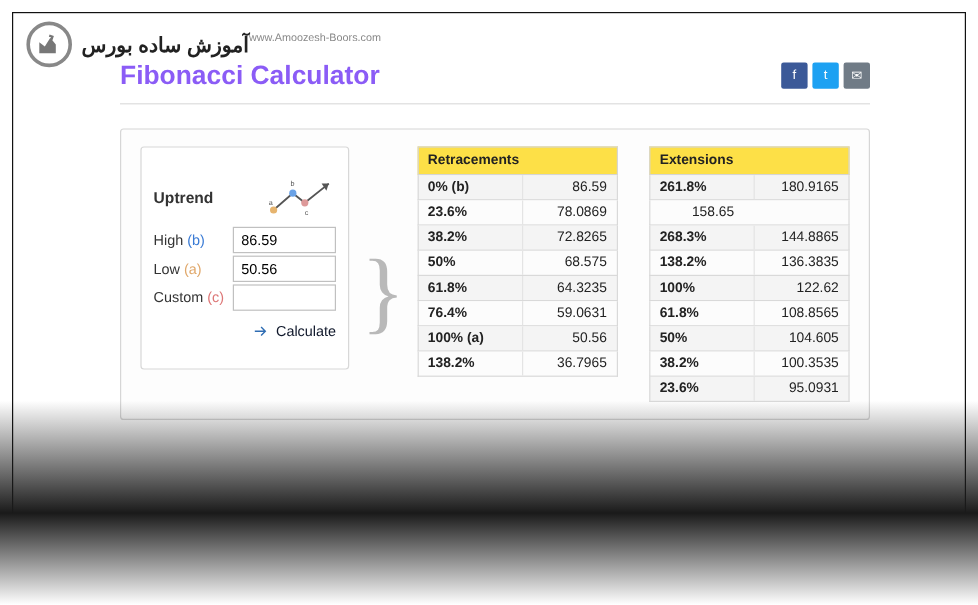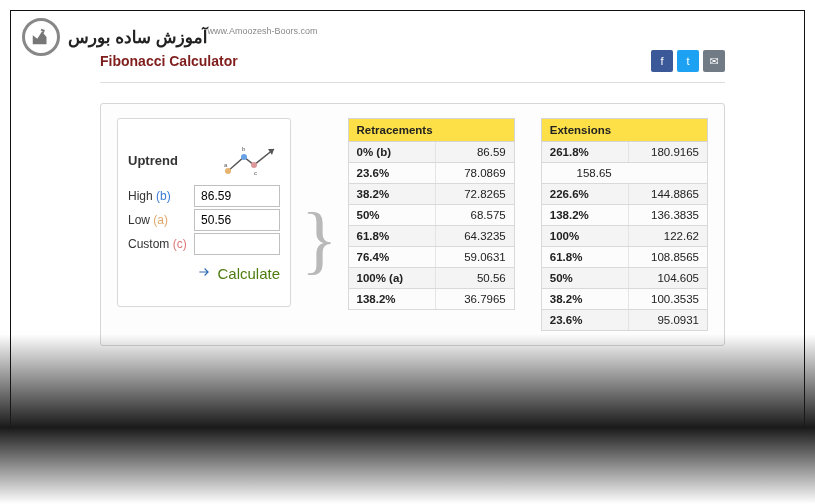--- a/index.html
+++ b/index.html
@@ -6,35 +6,35 @@
 body{width:815px;height:504px;font-family:Arial,Helvetica,sans-serif;background:#fff;position:relative;overflow:hidden}
 .frame{position:absolute;inset:10px;border:1px solid #111}
 .logo{position:absolute;top:18px;left:22px;display:flex;align-items:center;gap:8px}
 .logo-mark{width:38px;height:38px;border-radius:50%;border:3px solid #888;display:flex;align-items:center;justify-content:center}
 .logo-mark svg{width:22px;height:22px}
 .logo-text{display:flex;flex-direction:row;align-items:flex-start}
 .logo-text .p{font-size:17px;color:#222;font-weight:800;direction:rtl}
 .logo-text .url{font-size:9px;color:#888;margin-top:-1px}
 .page{position:absolute;left:100px;right:90px;top:50px}
 .header{display:flex;justify-content:space-between;align-items:center;margin-bottom:10px}
-.title{font-size:14px;color:#7f1d1d;font-weight:700}
+.title{font-size:22px;color:#8b5cf6;font-weight:700}
 .share{display:flex;gap:4px}
 .share a{width:22px;height:22px;display:flex;align-items:center;justify-content:center;color:#fff;font-size:11px;border-radius:2px;text-decoration:none}
 .fb{background:#3b5998}.tw{background:#1da1f2}.em{background:#707b86}
 .hr{border:none;border-top:1px solid #ddd;margin-bottom:20px}
 .panel{background:#fdfdfd;border:1px solid #d6d6d6;border-radius:3px;padding:14px 16px;display:flex;gap:26px;align-items:flex-start}
 .card{background:#fff;border:1px solid #d8d8d8;border-radius:3px;width:182px;padding:24px 10px;font-size:12px;color:#333}
 .card-h{display:flex;justify-content:space-between;align-items:center;margin-bottom:8px}
 .card-h .t{font-weight:700;font-size:13px}
 .trend-ic{width:56px;height:34px}
 .row{display:flex;justify-content:space-between;align-items:center;margin:2px 0}
 .row label{font-size:12px}
 .row .b{color:#3a7bd5}.row .a{color:#e0a86b}.row .c{color:#d77}
 .row input{width:86px;height:22px;border:1px solid #c0c0c0;padding:0 6px;font-size:12px;text-align:left}
-.calc{display:flex;justify-content:flex-end;gap:6px;color:#4d7c0f;font-size:15px;margin-top:10px;cursor:pointer}
+.calc{display:flex;justify-content:flex-end;gap:6px;color:#0f172a;font-size:12px;margin-top:10px;cursor:pointer}
 .calc svg{width:14px;height:14px}
 .brace{font-size:76px;line-height:.6;color:#b9b9b9;align-self:center;margin:30px -16px 0 -16px;font-family:Georgia,serif}
 .tbl{font-size:11.5px;color:#222;width:176px}
 .tbl .th{font-weight:700;background:#fde047;border:1px solid #d5d5d5;padding:5px 8px}
 .tbl .r{display:flex;border:1px solid #d9d9d9;border-top:none}
 .tbl .r:nth-child(odd){background:#f4f4f4}
 .tbl .r:nth-child(even){background:#fcfcfc}
 .tbl .k{flex:1;padding:4px 8px;border-right:1px solid #e4e4e4;font-weight:700}
 .tbl .v{width:78px;padding:4px 8px;text-align:right}
 .grad{position:absolute;left:0;right:0;bottom:0;height:170px;background:linear-gradient(to bottom,rgba(255,255,255,0) 0%,#1a1a1a 55%,#ffffff 100%);pointer-events:none}
@@ -154,21 +154,21 @@
       <div class="th">Extensions</div>
       <div id="ext-body">
           <div class="r">
             <div class="k">261.8%</div>
             <div class="v">180.9165</div>
           </div>
           <div class="r">
             <div class="v">158.65</div>
           </div>
           <div class="r">
-            <div class="k">226.6%</div>
+            <div class="k">268.3%</div>
             <div class="v">144.8865</div>
           </div>
           <div class="r">
             <div class="k">138.2%</div>
             <div class="v">136.3835</div>
           </div>
           <div class="r">
             <div class="k">100%</div>
             <div class="v">122.62</div>
           </div>

